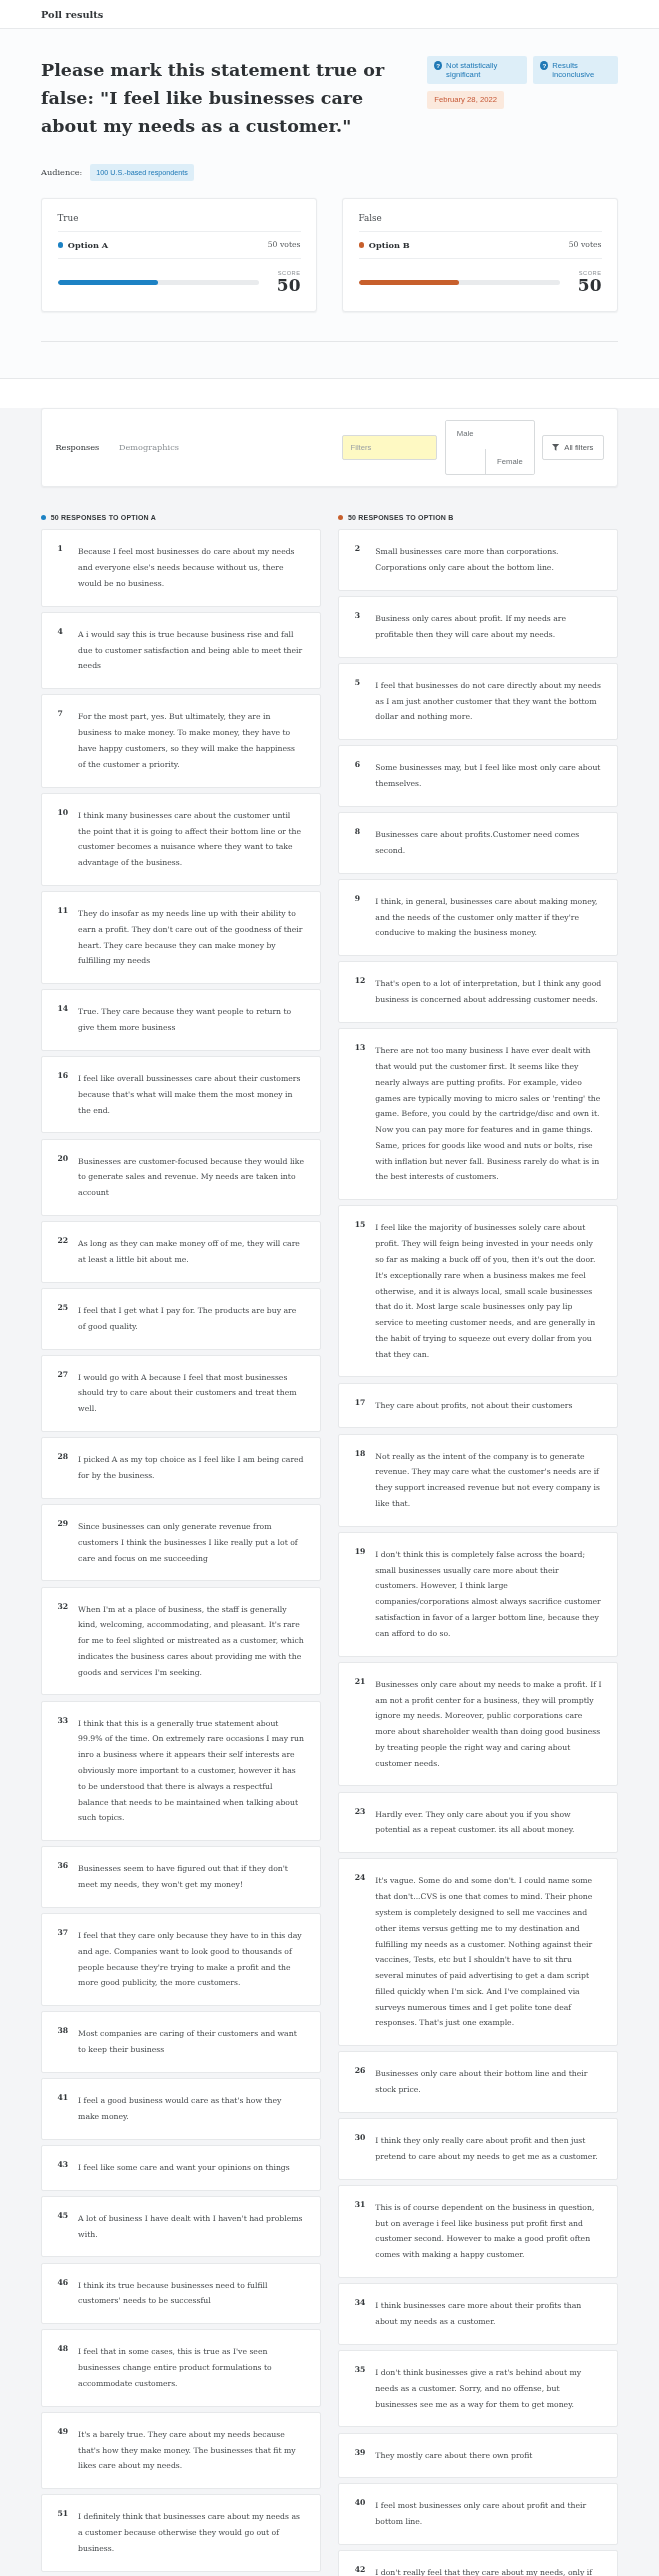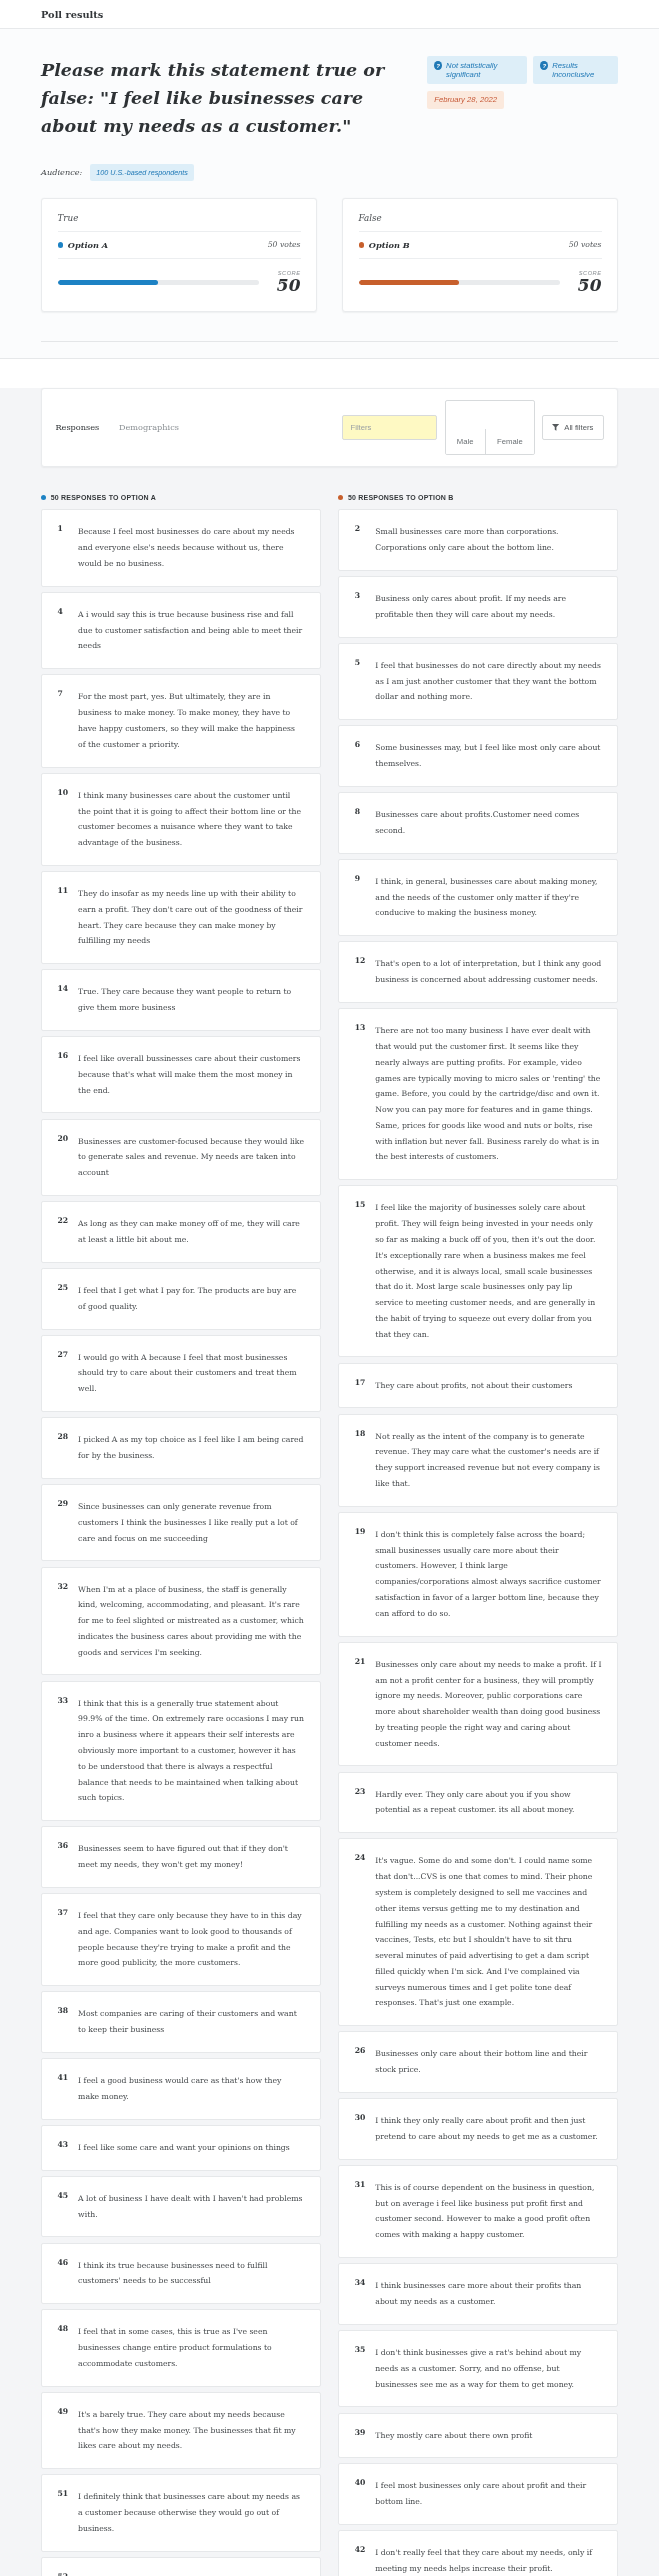--- a/index.html
+++ b/index.html
@@ -5,21 +5,21 @@
   * { margin:0; padding:0; box-sizing:border-box; }
   html,body { background:#fff; }
   body { width:659px; margin:0 auto; font-family:"DejaVu Serif", serif; color:#3c3f42; }
   .container { width:577px; margin:0 auto; }
 
   
   .app-header { background:#fff; border-bottom:0.5px solid #e7e9eb; padding:9.3px 0 8.2px; }
   .app-header h1 { font-size:9.8px; font-weight:600; color:#33373a; }
 
   
-  .poll-top { background:#fbfcfd; border-bottom:0.5px solid #e6e8ea; padding:27px 0 16px;font-style:italic; }
+  .poll-top { background:#fbfcfd; border-bottom:0.5px solid #e6e8ea; padding:27px 0 36px; }
   .title-row { display:flex; justify-content:space-between; align-items:flex-start; }
   .poll-question { font-size:17.5px; line-height:1.6; font-weight:700; color:#2e3235; max-width:371px; }
   .badge-stack { max-width:191px; text-align:left; }
   .badge-row { display:flex; gap:6.2px; margin-bottom:7.2px; }
   .pill { display:inline-flex; align-items:flex-start; gap:4.1px; padding:4.6px 7.2px; border-radius:2.1px;
           font-family:"Liberation Sans", sans-serif; font-size:7.7px; }
   .pill.blue { background:#ddeef8; color:#2079b6; }
   .pill.orange { background:#fbe9dd; color:#c65937; }
   .qmark { display:inline-flex; width:9.3px; height:9.3px; border-radius:50%; background:#2079b6; color:#fff;
            font-size:6.2px; font-weight:700; align-items:center; justify-content:center; font-family:"Liberation Sans", sans-serif; }
@@ -48,21 +48,21 @@
   
   .toolbar { background:#fff; border:0.5px solid #e9ebed; border-radius:3.1px; box-shadow:0 0.5px 1.5px rgba(40,44,48,.05);
              margin-top:29px; padding:11.3px 13.4px; display:flex; align-items:center; }
   .tabs { display:flex; gap:19.6px; }
   .tab { font-size:8.2px; color:#8b9094; cursor:pointer; padding:3.1px 0; }
   .tab.active { color:#2e3235; }
   .toolbar-right { margin-left:auto; display:flex; align-items:center; gap:7.2px; }
   .filters-input { width:95px; height:25px; border:0.5px solid #d7dadc; border-radius:2.1px; padding:0 7.2px;
                    font-family:"Liberation Sans", sans-serif; font-size:7.7px; color:#43474a; background:#fef9c3; }
   .filters-input::placeholder { color:#9aa0a4; }
-  .seg-group { display:flex; border:0.5px solid #d7dadc; border-radius:2.1px; overflow:hidden;align-items:flex-end; }
+  .seg-group { display:flex; border:0.5px solid #d7dadc; border-radius:2.1px; overflow:hidden; }
   .seg-btn { height:25px; padding:0 11.3px; background:#fff; border:none; font-family:"Liberation Sans", sans-serif;
              font-size:7.7px; color:#6a6f73; cursor:pointer; }
   .seg-btn + .seg-btn { border-left:0.5px solid #d7dadc;margin-top:28px; }
   .all-filters { height:25px; padding:0 9.3px; background:#fff; border:0.5px solid #d7dadc; border-radius:2.1px;
                  display:inline-flex; align-items:center; gap:4.6px; font-family:"Liberation Sans", sans-serif;
                  font-size:7.7px; color:#55595c; cursor:pointer; }
 
   
   .resp-headers { display:flex; gap:17.5px; margin-top:27px; }
   .resp-col-head { flex:1; display:flex; align-items:center; font-family:"Liberation Sans", sans-serif;

